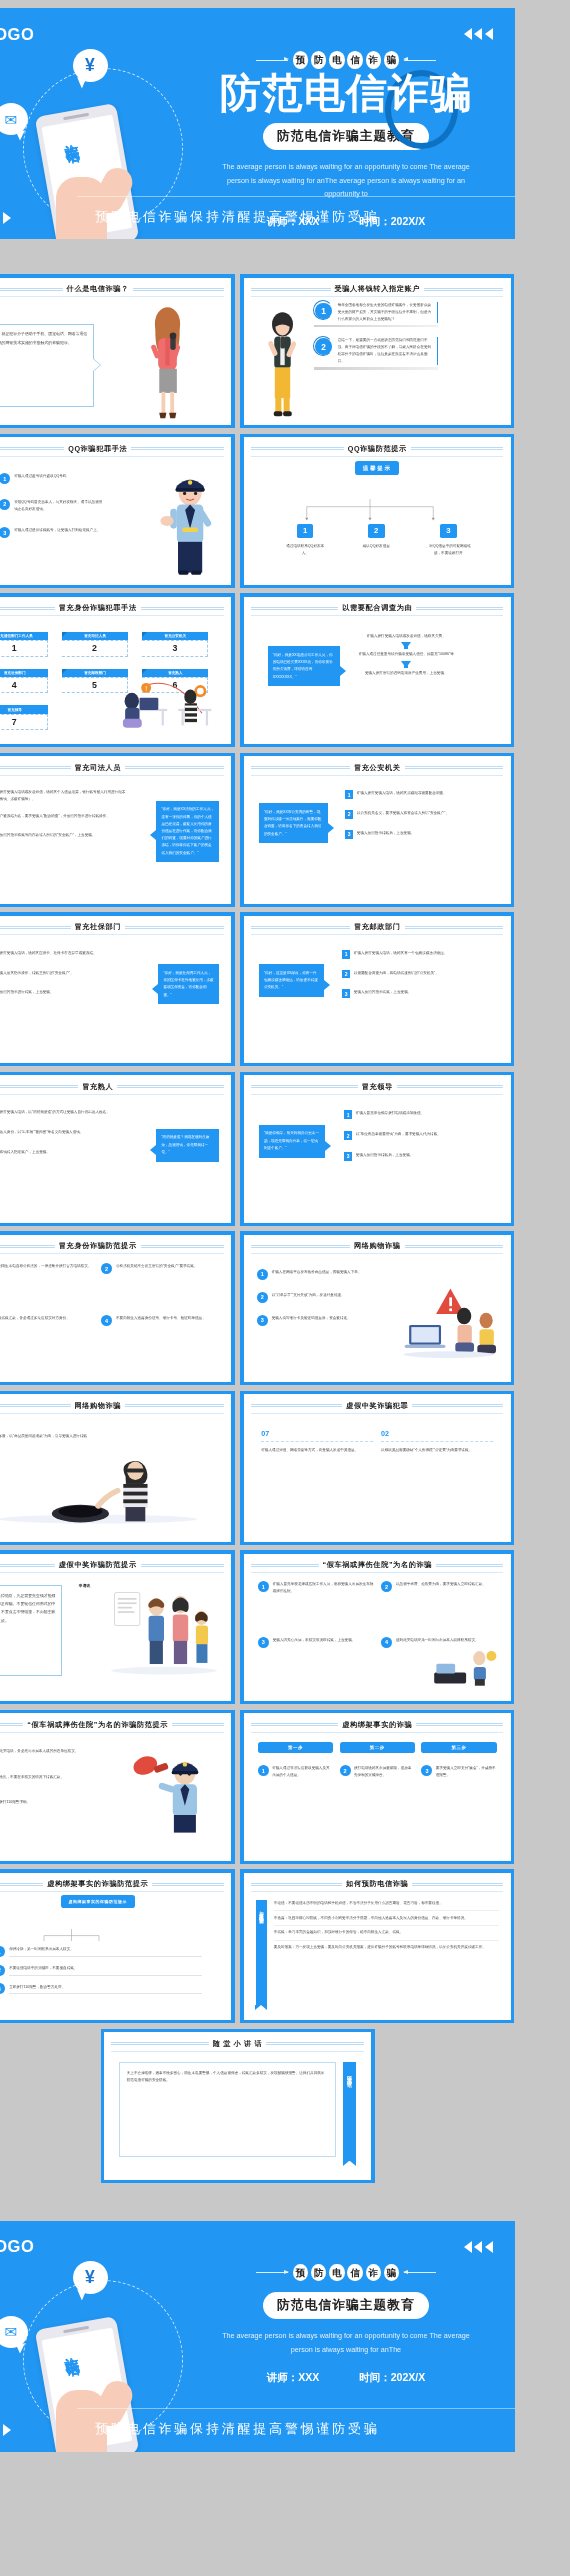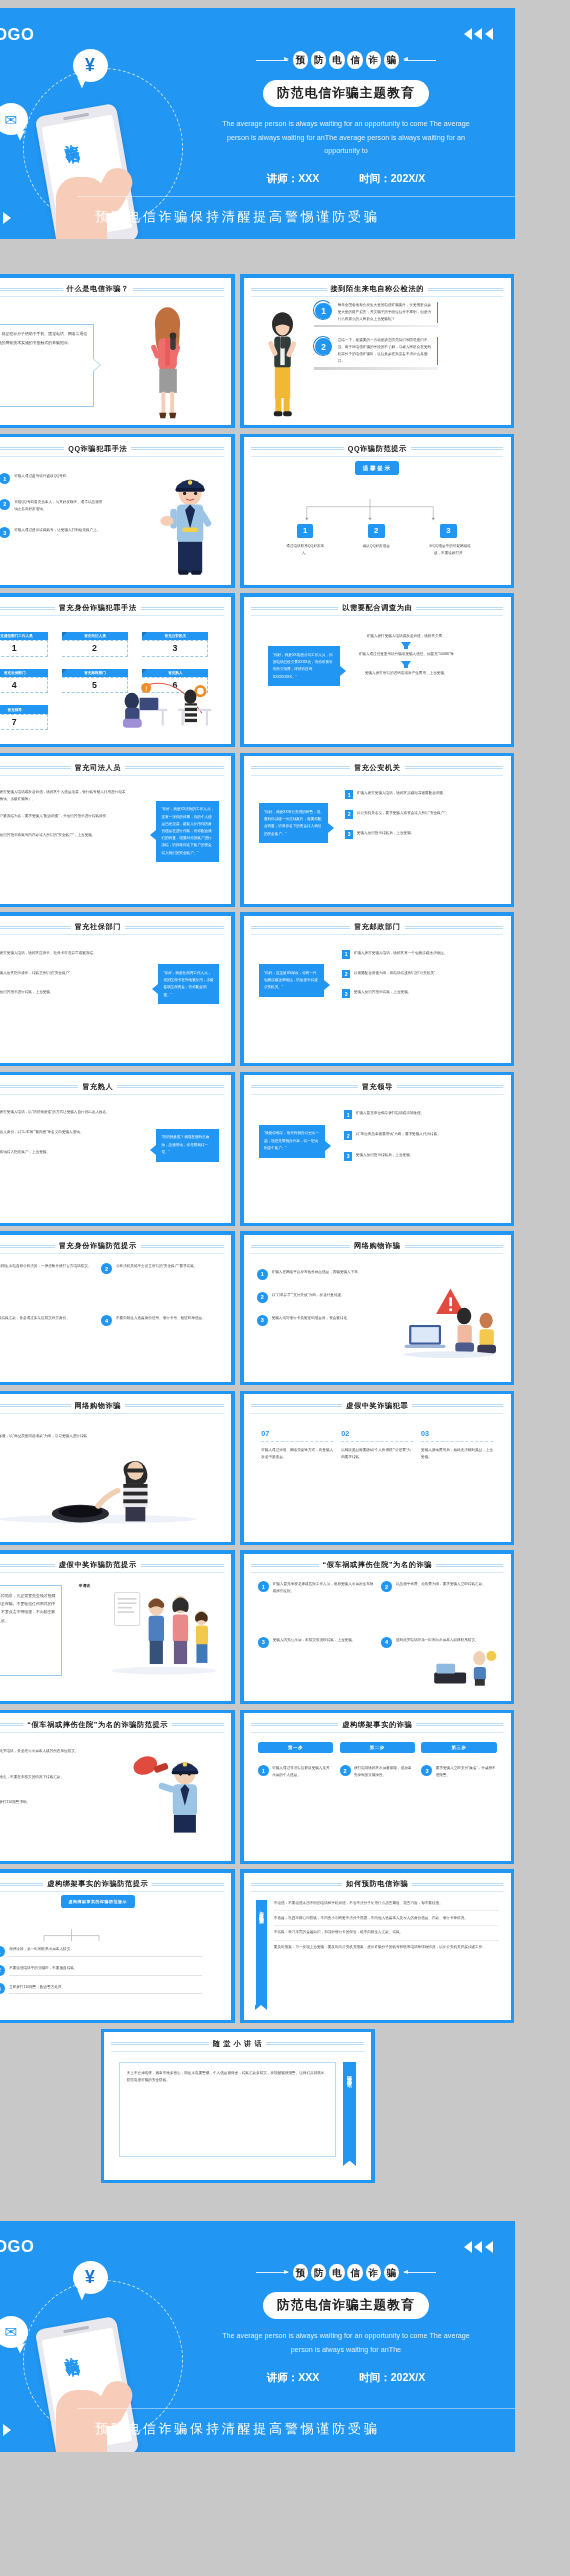--- a/index.html
+++ b/index.html
@@ -219,20 +219,24 @@
         <span class="ln l"></span>
         <span class="eyebrow-chars">
           <span>预</span>
           <span>防</span>
           <span>电</span>
           <span>信</span>
           <span>诈</span>
           <span>骗</span>
         </span>
         <span class="ln r"></span>
+      </div>
+      <div style="position:relative;display:inline-block;">
+        <span class="ring"></span>
+        <div class="hero-title">防范电信诈骗</div>
       </div>
       <div><span class="hero-sub">防范电信诈骗主题教育</span></div>
       <div class="hero-en">The average person is always waiting for an opportunity to come The average person is always waiting for anThe average person is always waiting for an opportunity to</div>
       <div class="hero-meta">
         <span>讲师：XXX</span>
         <span>时间：202X/X</span>
       </div>
     </div>
 
     <div class="hero-rule"></div>
@@ -277,21 +281,21 @@
         </svg>
       </div>
     </div>
       </div>
 
     <div class="slide">
         <div class="slide-inner">
       <div class="s-head-wrap">
             <div class="s-head">
         <span class="bar"></span>
-        <span class="s-title">接到陌生来电自称公检法的</span>
+        <span class="s-title">受骗人将钱转入指定账户</span>
         <span class="bar"></span>
       </div>
           </div>
       <div class="s-body">
         <svg class="people-svg" style="left:5.5px;top:12px;" width="51" height="110" viewBox="0 0 92 200">
           <ellipse cx="46" cy="28" rx="19" ry="22" fill="#2c2c2c"></ellipse>
           <ellipse cx="46" cy="32" rx="13" ry="16" fill="#f6ceb6"></ellipse>
           <path d="M28 22q18-18 36 0-2 12-6 10-12-8-24 0-4 2-6-10z" fill="#2c2c2c"></path>
           <rect x="31" y="50" width="30" height="58" rx="7" fill="#2f3d3a"></rect>
           <rect x="42" y="50" width="8" height="52" fill="#f0f0f0"></rect>
@@ -785,25 +789,20 @@
       <div class="s-body" style="display:flex;gap:7.7px;padding:15.4px 10px;">
         <div style="flex:1;">
           <div class="ordnum">07</div>
           <div class="dotline" style="margin:2.8px 0 4.4px;"></div>
           <div class="ptxt">诈骗人通过短信、网络弹窗等方式，向受骗人发送中奖信息。</div>
         </div>
         <div style="flex:1;">
           <div class="ordnum">02</div>
           <div class="dotline" style="margin:2.8px 0 4.4px;"></div>
           <div class="ptxt">以领取奖品需要缴纳“个人所得税”“公证费”为由要求转账。</div>
-        </div>
-        <div style="flex:1;">
-          <div class="ordnum">03</div>
-          <div class="dotline" style="margin:2.8px 0 4.4px;"></div>
-          <div class="ptxt">受骗人缴纳费用后，始终无法领到奖品，上当受骗。</div>
         </div>
       </div>
     </div>
       </div>
 
     <div class="slide">
         <div class="slide-inner">
       <div class="s-head-wrap">
             <div class="s-head">
         <span class="bar"></span>

